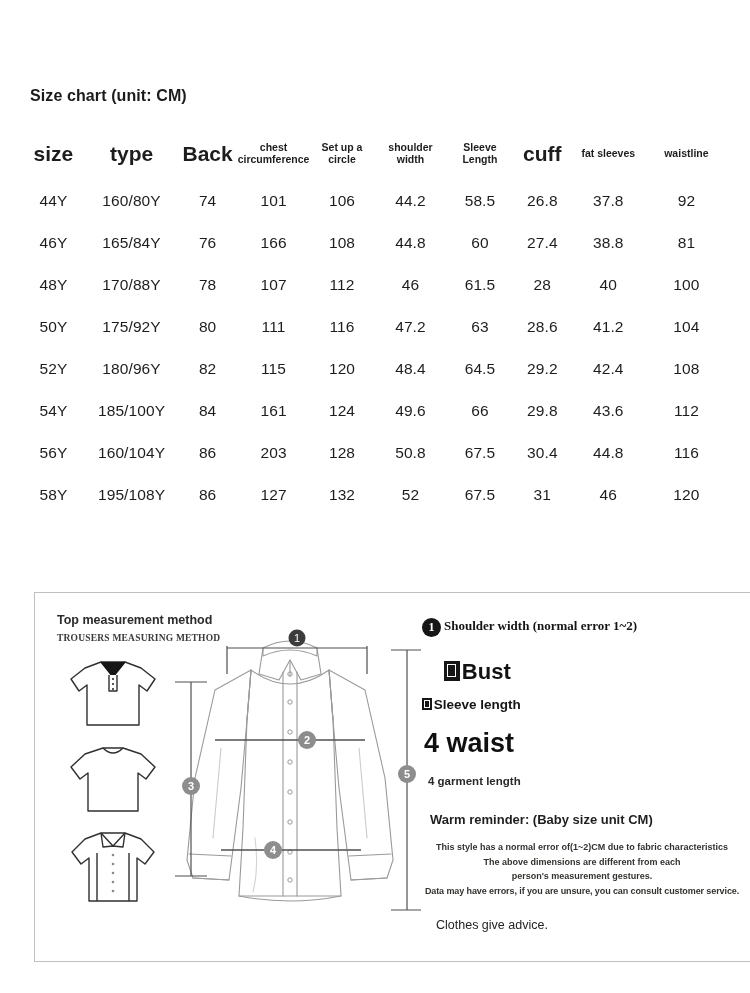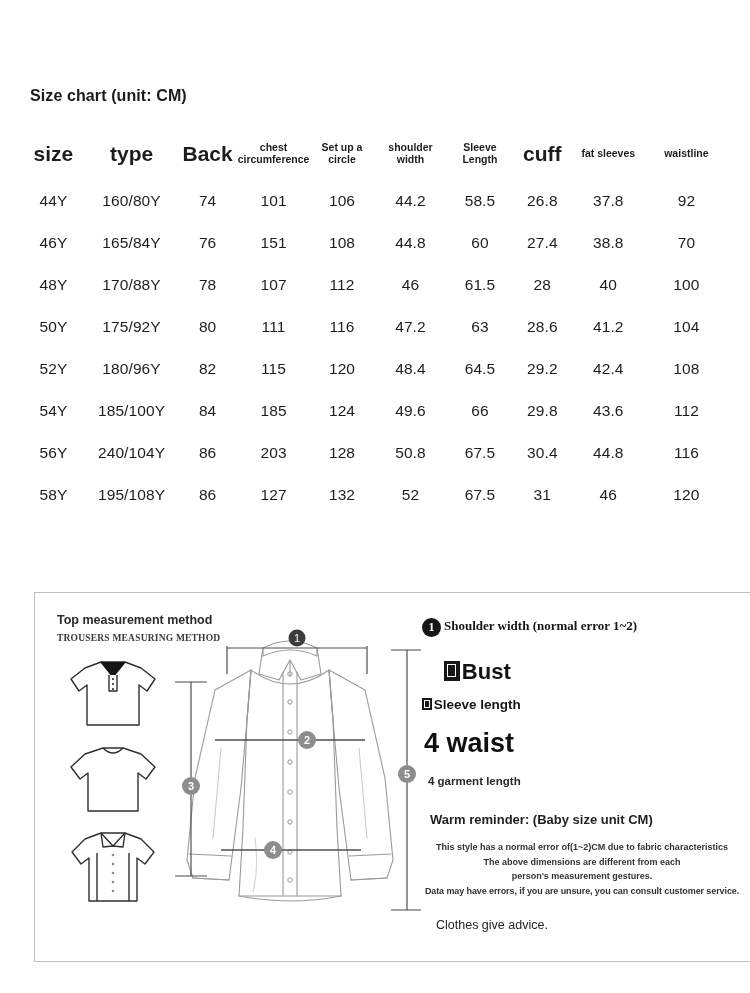--- a/index.html
+++ b/index.html
@@ -253,27 +253,27 @@
         <td>44.2</td>
         <td>58.5</td>
         <td>26.8</td>
         <td>37.8</td>
         <td>92</td>
       </tr>
       <tr>
         <td>46Y</td>
         <td>165/84Y</td>
         <td>76</td>
-        <td>151</td>
+        <td>166</td>
         <td>108</td>
         <td>44.8</td>
         <td>60</td>
         <td>27.4</td>
         <td>38.8</td>
-        <td>70</td>
+        <td>81</td>
       </tr>
       <tr>
         <td>48Y</td>
         <td>170/88Y</td>
         <td>78</td>
         <td>107</td>
         <td>112</td>
         <td>46</td>
         <td>61.5</td>
         <td>28</td>
@@ -301,31 +301,31 @@
         <td>48.4</td>
         <td>64.5</td>
         <td>29.2</td>
         <td>42.4</td>
         <td>108</td>
       </tr>
       <tr>
         <td>54Y</td>
         <td>185/100Y</td>
         <td>84</td>
-        <td>185</td>
+        <td>161</td>
         <td>124</td>
         <td>49.6</td>
         <td>66</td>
         <td>29.8</td>
         <td>43.6</td>
         <td>112</td>
       </tr>
       <tr>
         <td>56Y</td>
-        <td>240/104Y</td>
+        <td>160/104Y</td>
         <td>86</td>
         <td>203</td>
         <td>128</td>
         <td>50.8</td>
         <td>67.5</td>
         <td>30.4</td>
         <td>44.8</td>
         <td>116</td>
       </tr>
       <tr>

